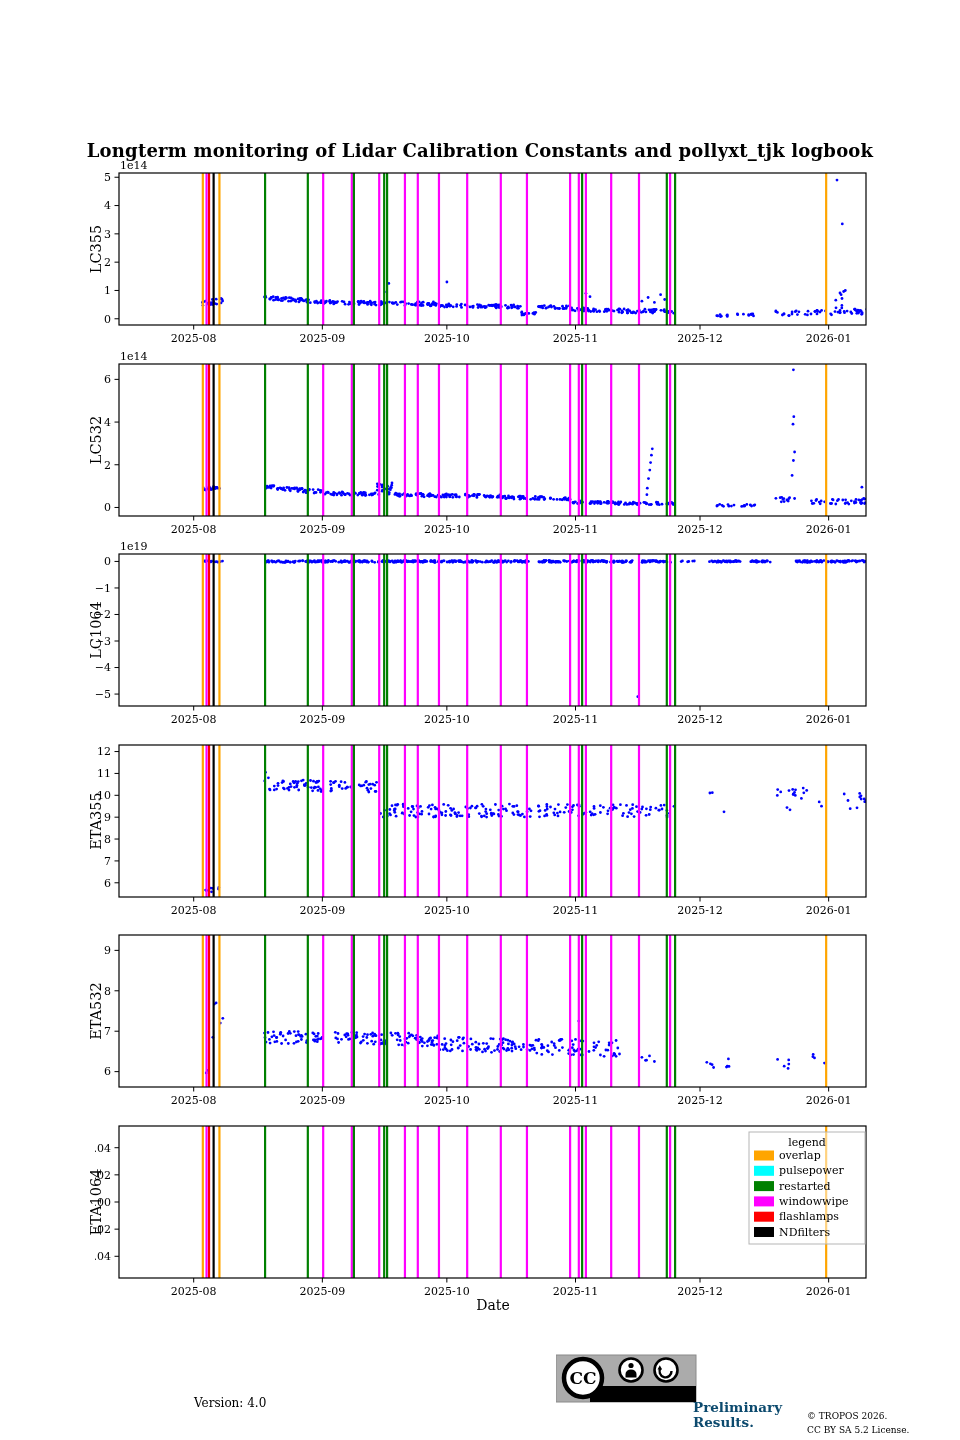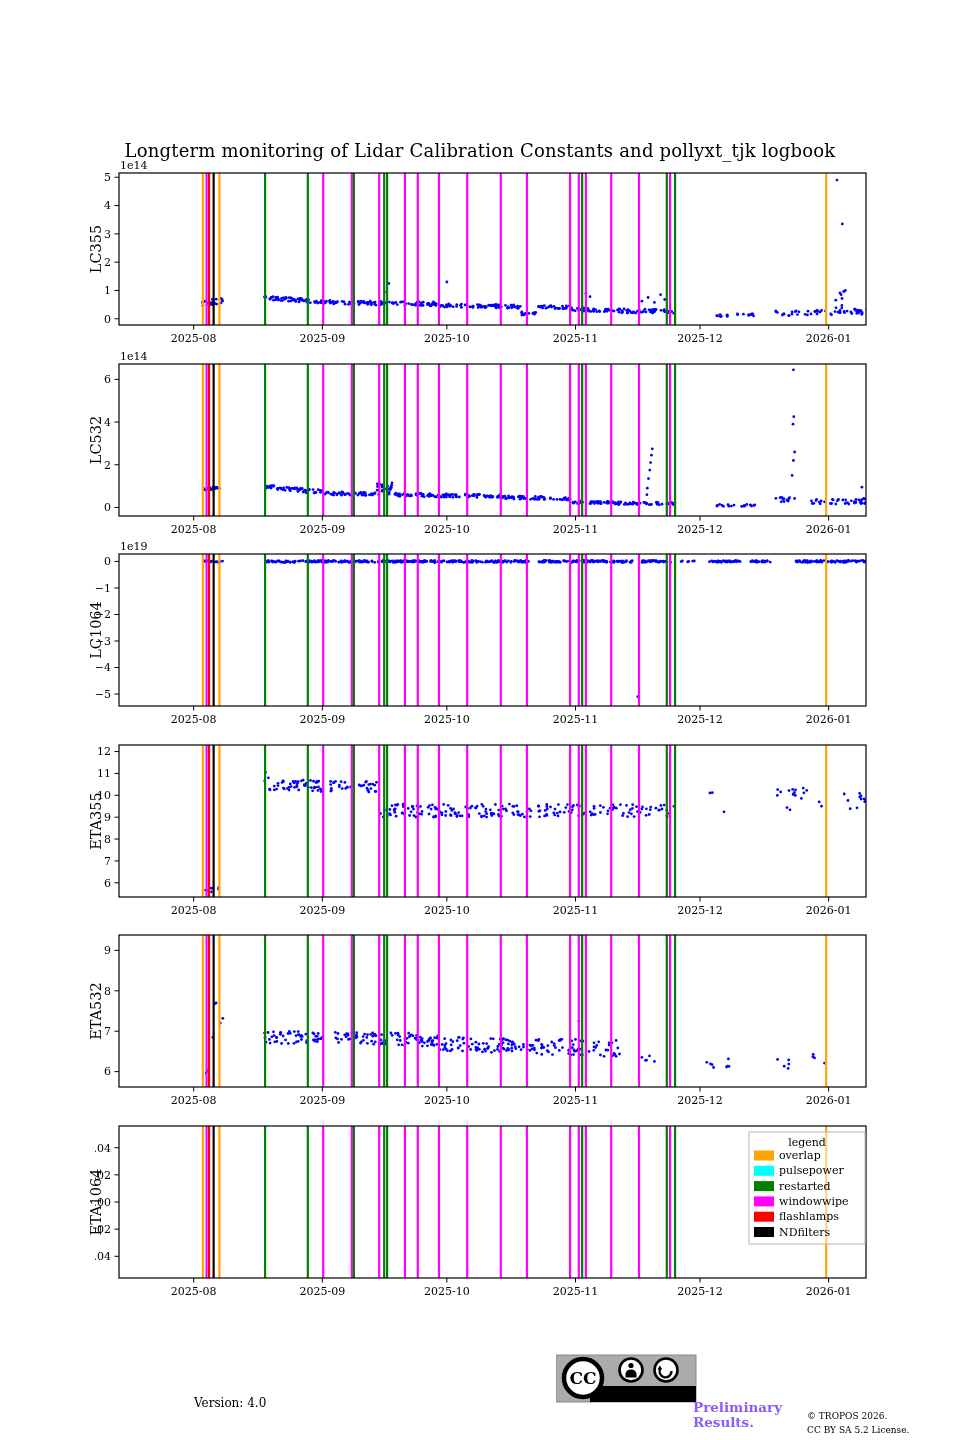--- a/index.html
+++ b/index.html
@@ -1,19 +1,19 @@
 <!DOCTYPE html>
 <html><head>
 <meta charset="utf-8">
 <style>
   html,body{margin:0;padding:0;background:#ffffff}
   #fig{position:relative;width:960px;height:1440px;background:#fff;
        font-family:"DejaVu Serif",serif;color:#000;overflow:hidden}
   .abs{position:absolute}
-  #title{left:0;top:140px;width:960px;text-align:center;font-weight:normal;
+  #title{left:0;top:140px;width:960px;text-align:center;font-weight:bold;
          font-size:18px;letter-spacing:.2px}
   .ylab{position:absolute;width:150px;height:18px;text-align:center;font-size:14.5px;
         transform:rotate(-90deg);transform-origin:center center;white-space:nowrap}
   #plots svg{position:absolute;left:95px}
   svg text{font-family:"DejaVu Serif",serif;fill:#000}
   text.tick{font-size:11px}
   text.offset{font-size:11px}
   text.leg{font-size:11px}
   #date-label{left:133px;top:1297px;width:720px;text-align:center;font-size:14px}
   #version{left:194px;top:1396px;font-size:12px}
@@ -2755,20 +2755,21 @@
           <rect x="659" y="84.4" width="20" height="10" fill="#FF00FF"></rect>
           <text x="684" y="92.9" class="leg">windowwipe</text>
           <rect x="659" y="99.7" width="20" height="10" fill="#FF0000"></rect>
           <text x="684" y="108.2" class="leg">flashlamps</text>
           <rect x="659" y="115" width="20" height="10" fill="#000000"></rect>
           <text x="684" y="123.5" class="leg">NDfilters</text>
         </g>
       </svg>
     </div>
 
+  <div id="date-label" class="abs">Date</div>
 
   <div id="version" class="abs">Version: 4.0</div>
 
   <svg id="cc-badge" class="abs" style="left:556px;top:1353px" width="142" height="52" viewBox="0 0 142 52">
     <rect x="0" y="2" width="140" height="47" fill="#ababab" stroke="#8a8a8a" stroke-width="1"></rect>
     <rect x="34" y="33" width="106" height="16" fill="#000000"></rect>
     <g>
       <circle cx="27" cy="25" r="19" fill="#ffffff" stroke="#000000" stroke-width="4.5"></circle>
       <text x="27" y="31" text-anchor="middle" font-size="17" font-weight="bold">CC</text>
     </g>
@@ -2779,21 +2780,21 @@
     </g>
     <text x="75" y="46" text-anchor="middle" font-size="11" font-weight="bold" fill="#ffffff">BY</text>
     <g>
       <circle cx="110" cy="17" r="11.5" fill="#ffffff" stroke="#000000" stroke-width="2.6"></circle>
       <path d="M104.5 15 a6 6 0 1 0 11 3" fill="none" stroke="#000000" stroke-width="2.4"></path>
       <path d="M101.5 16.5 l4.6 0 l-2.3 -4.2 z" fill="#000000"></path>
     </g>
     <text x="110" y="46" text-anchor="middle" font-size="11" font-weight="bold" fill="#ffffff">SA</text>
   </svg>
 
-  <div id="prelim" class="abs" style="color: #8b5cf6;">
+  <div id="prelim" class="abs" style="color: #0c4a6e;">
     <div>Preliminary</div>
     <div>Results.</div>
   </div>
 
   <div id="tropos" class="abs">
     <div>© TROPOS 2026.</div>
     <div>CC BY SA 5.2 License.</div>
   </div>
 <div class="ylab" style="left: 22px; top: 240px;">LC355</div>
     <div class="ylab" style="left: 22px; top: 431px;">LC532</div>

